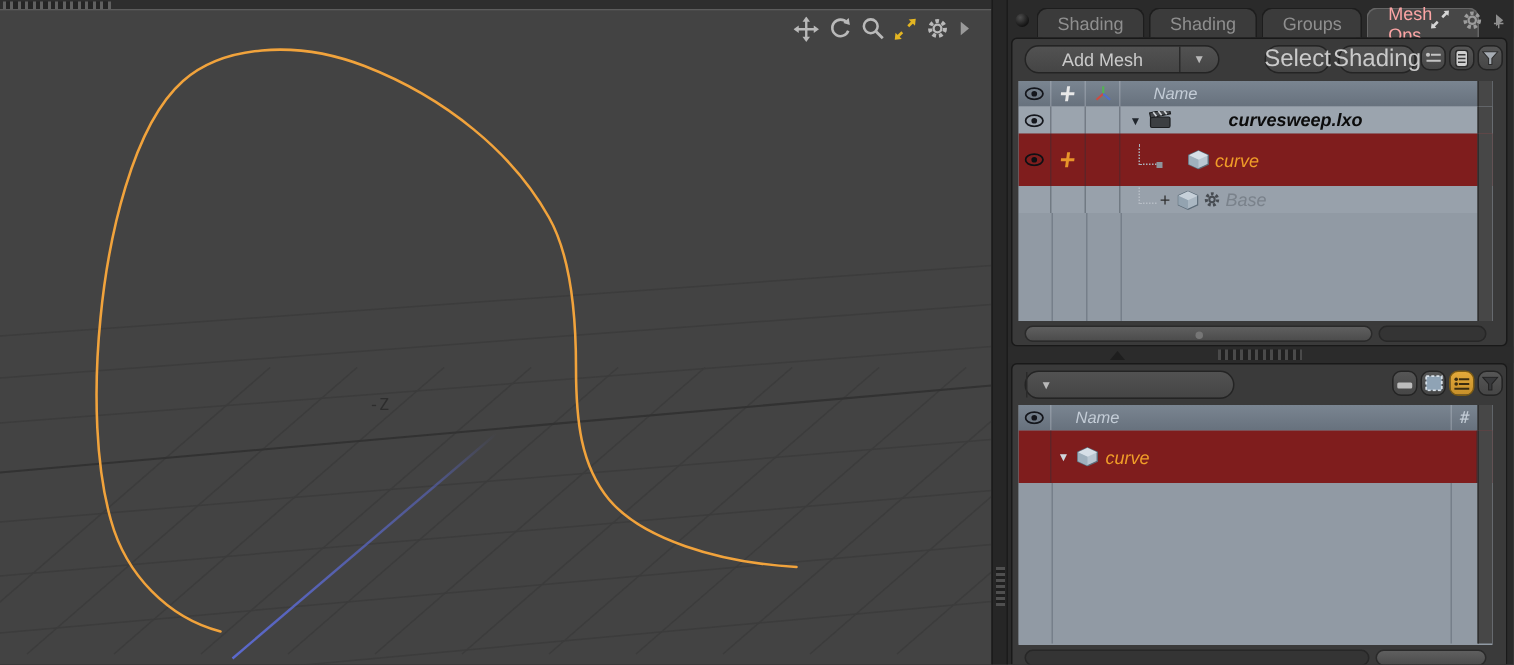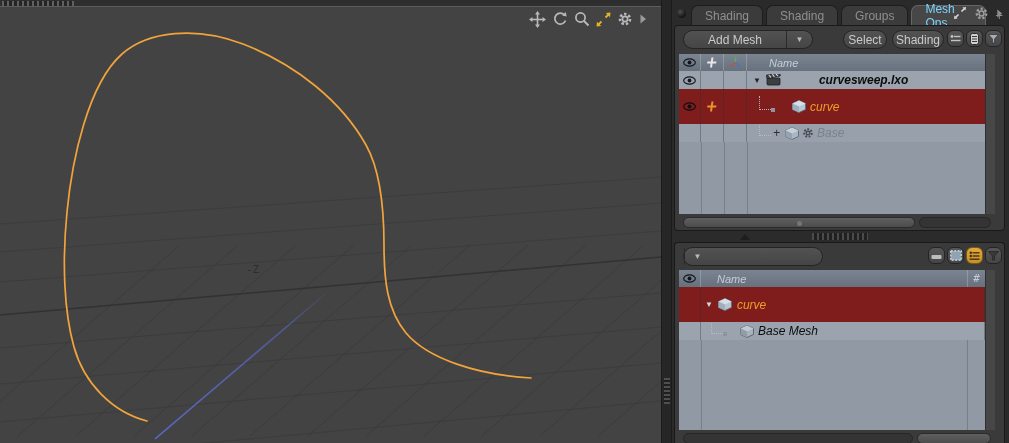--- a/index.html
+++ b/index.html
@@ -27,31 +27,31 @@
     background:repeating-linear-gradient(0deg,#4f4f4f 0 2px,#1f1f1f 2px 4px); }
 
   
   #tabbar { left:672px; top:0; width:337px; height:25px; background:#2a2a2a; }
   .tab-knob { left:5px; top:9px; width:9px; height:9px; border-radius:50%;
     background:radial-gradient(circle at 35% 30%,#4d4d4d,#141414 70%); }
   .tabs { left:19px; top:5px; display:flex; align-items:flex-end; height:20px; }
   .tab { height:20px; padding:0 13px; display:flex; align-items:center; font-size:12px;
     color:#8f8f8f; background:#3b3b3b; border:1px solid #1d1d1d; border-bottom:none;
     border-radius:7px 7px 0 0; margin-right:3px; cursor:default; }
-  .tab.active { background:#474747; color:#7dd3fc; border-color:#666; }
+  .tab.active { background:#474747; color:#fca5a5; border-color:#666; }
   .tab-plus { color:#909090; font-size:13px; padding:0 6px; height:20px; display:flex; align-items:center; }
   .tabbar-icons { right:6px; top:5px; display:flex; gap:7px; align-items:center; height:16px; }
 
   
   .panel { left:674px; width:331px; background:#3a3a3a; border:1px solid #191919; border-radius:4px; }
   #panel-items { top:25px; height:206px; }
   #panel-ops   { top:242px; height:201px; border-bottom:none; border-radius:4px 4px 0 0; }
 
   .pill-btn { height:19px; background:linear-gradient(#525252,#454545); border:1px solid #242424;
-    border-radius:10px; color:#cacaca; font-size:12px; display:flex; align-items:center;
+    border-radius:10px; color:#cacaca; font-size:16px; display:flex; align-items:center;
     justify-content:center; }
   .pill-split { display:flex; align-items:stretch; height:19px; border:1px solid #242424;
     border-radius:10px; background:linear-gradient(#525252,#454545); color:#cacaca; font-size:12px; }
   .pill-main { flex:1; display:flex; align-items:center; justify-content:center; }
   .pill-arrow { width:26px; border-left:1px solid #2a2a2a; display:flex; align-items:center;
     justify-content:center; color:#b9b9b9; font-size:8px; }
   .mini-btn { width:17px; height:17px; border-radius:6px; background:linear-gradient(#565656,#464646);
     border:1px solid #242424; display:flex; align-items:center; justify-content:center; }
   .mini-btn.active { background:linear-gradient(#e2a93a,#c8902a); border-color:#7a5a14; }
 
@@ -431,35 +431,20 @@
           <polygon points="7,0.5 13.5,3.5 13.5,9.5 7,12.5 0.5,9.5 0.5,3.5" fill="#b9c6d1" stroke="#5c6b78" stroke-width="0.9"></polygon>
           <polygon points="7,0.5 13.5,3.5 7,6.5 0.5,3.5" fill="#d6dfe7"></polygon>
           <polygon points="0.5,3.5 7,6.5 7,12.5 0.5,9.5" fill="#9fb0bd"></polygon>
         </svg>
         <span class="orange-text">curve</span>
       </div>
       <div class="cell csep" style="width:17px;"></div>
       <div class="vscroll"></div>
     </div>
 
-    <div class="lrow row-a">
-      <div class="cell csep" style="width:22px;"></div>
-      <div class="cell namecell" style="padding-left:6px;">
-        <span class="tree-elbow" style="border-color:#b6bdc5;"></span>
-        <span class="tree-endsq"></span>
-        <svg width="14" height="13" viewBox="0 0 14 13" style="margin:0 4px 0 10px;">
-          <polygon points="7,0.5 13.5,3.5 13.5,9.5 7,12.5 0.5,9.5 0.5,3.5" fill="#a9b2ba" stroke="#565f68" stroke-width="0.9"></polygon>
-          <polygon points="7,0.5 13.5,3.5 7,6.5 0.5,3.5" fill="#c2cad1"></polygon>
-          <polygon points="0.5,3.5 7,6.5 7,12.5 0.5,9.5" fill="#929ca5"></polygon>
-        </svg>
-        <span>Base Mesh</span>
-      </div>
-      <div class="cell csep" style="width:17px;"></div>
-      <div class="vscroll"></div>
-    </div>
 
     <div class="empty-area" style="height:107px;">
       <div class="colline" style="left:22px;"></div>
       <div class="colline" style="right:27px;"></div>
       <div class="abs" style="right:0;top:0;bottom:0;width:10px;background:#474747;border-left:1px solid #2f2f2f;"></div>
     </div>
   </div>
 
   <div class="abs hscrollbar" style="left:4px;top:189px;width:316px;">
     <div class="track-piece" style="left:4px;width:230px;"></div>

